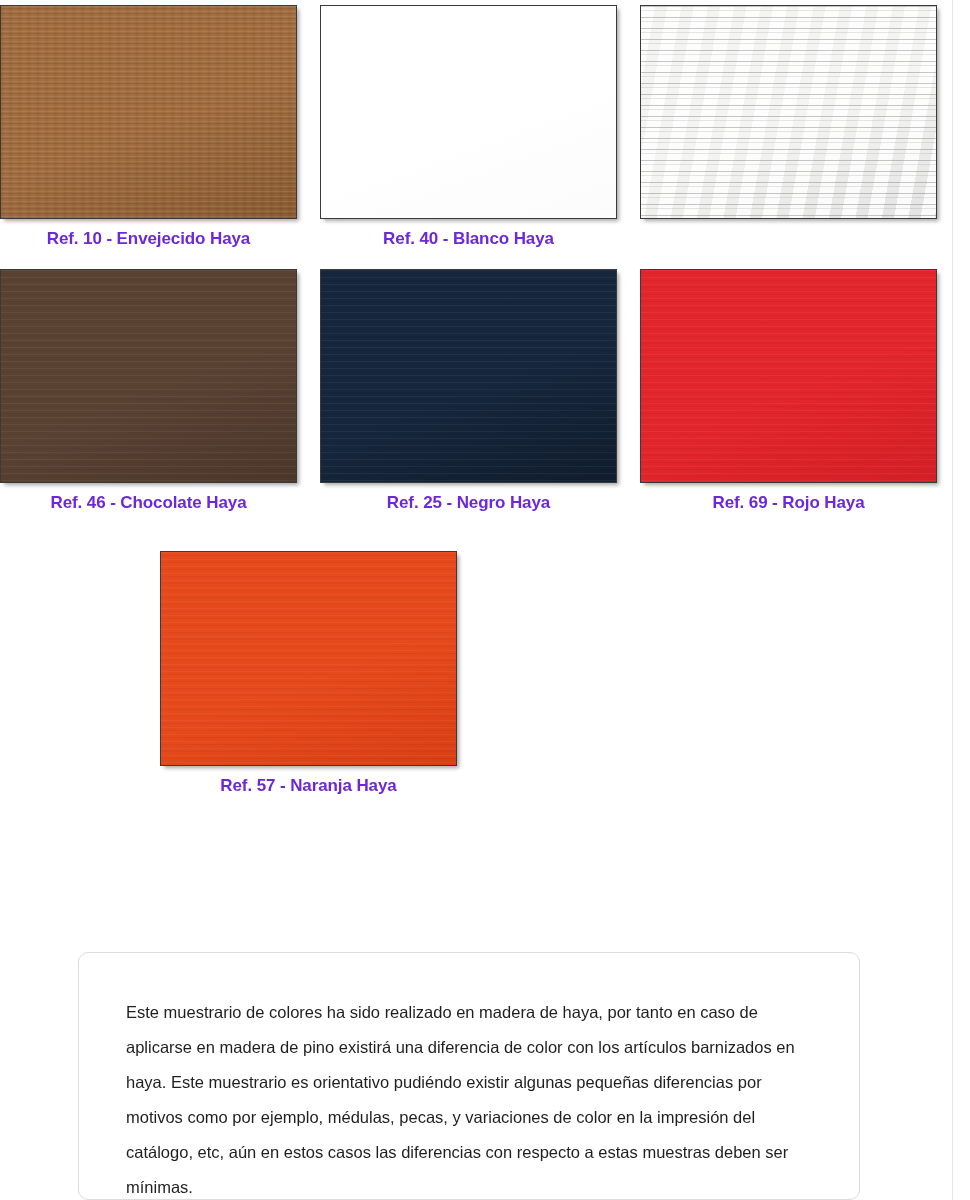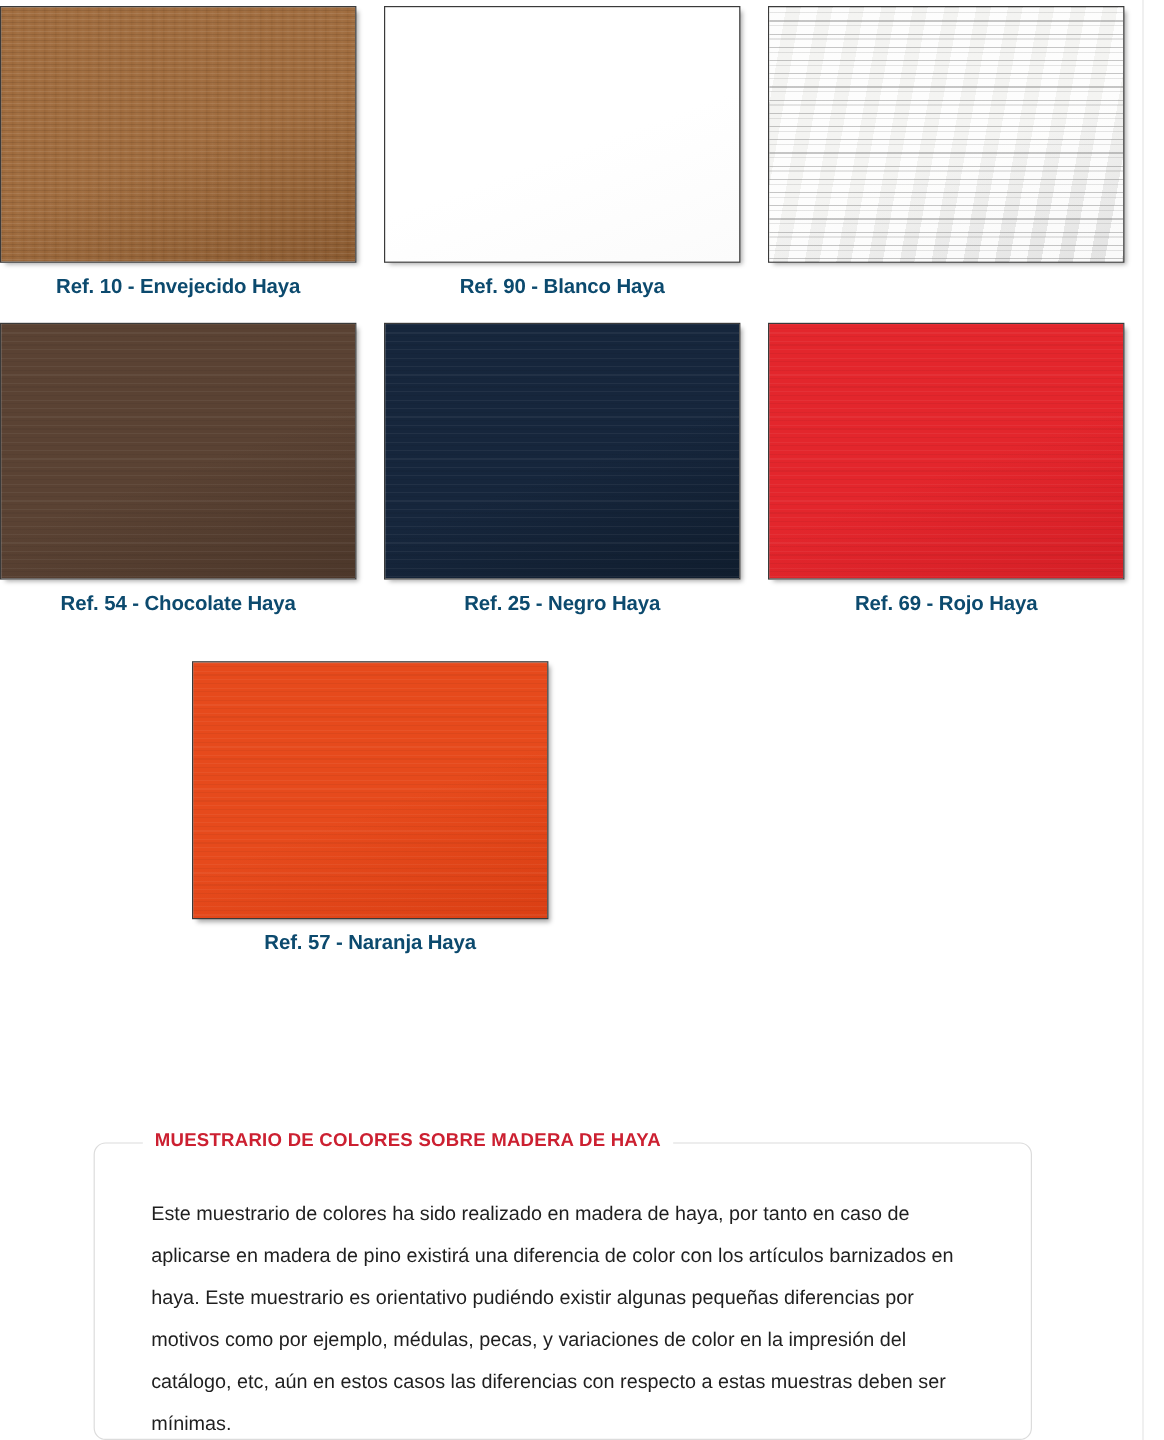--- a/index.html
+++ b/index.html
@@ -116,21 +116,21 @@
         rgba(0,0,0,0.00) 4px,
         rgba(0,0,0,0.00) 7px);
   }
   .grain.none { background-image: none; }
 
   .swatch-label {
     margin-top: 10px;
     font-size: 17px;
     font-weight: 700;
     letter-spacing: -0.1px;
-    color: #0c4a6e;
+    color: #6d28d9;
     text-align: center;
     white-space: nowrap;
   }
 
   
   .note-box {
     position: absolute;
     left: 78px;
     top: 952px;
     width: 782px;
@@ -177,38 +177,38 @@
       <div class="swatch-chip" id="chip-0-0" style="background: linear-gradient(160deg, rgb(160, 108, 62) 0%, rgb(160, 108, 62) 55%, rgb(138, 90, 48) 100%);">
         <div class="grain wood"></div>
       </div>
       <div class="swatch-label">Ref. 10 - Envejecido Haya</div>
     </div>
 
     <div class="swatch-cell">
       <div class="swatch-chip" id="chip-0-1" style="background: linear-gradient(160deg, rgb(255, 255, 255) 0%, rgb(255, 255, 255) 55%, rgb(251, 251, 251) 100%);">
         <div class="grain none"></div>
       </div>
-      <div class="swatch-label">Ref. 90 - Blanco Haya</div>
+      <div class="swatch-label">Ref. 40 - Blanco Haya</div>
     </div>
 
     <div class="swatch-cell">
       <div class="swatch-chip" id="chip-0-2" style="background: linear-gradient(160deg, rgb(242, 242, 240) 0%, rgb(242, 242, 240) 55%, rgb(222, 222, 222) 100%);">
         <div class="grain distressed"></div>
       </div>
     </div>
 
   </div>
 
   <div class="swatch-row row-2">
 
     <div class="swatch-cell">
       <div class="swatch-chip" id="chip-1-0" style="background: linear-gradient(160deg, rgb(90, 66, 51) 0%, rgb(90, 66, 51) 55%, rgb(76, 55, 42) 100%);">
         <div class="grain soft"></div>
       </div>
-      <div class="swatch-label">Ref. 54 - Chocolate Haya</div>
+      <div class="swatch-label">Ref. 46 - Chocolate Haya</div>
     </div>
 
     <div class="swatch-cell">
       <div class="swatch-chip" id="chip-1-1" style="background: linear-gradient(160deg, rgb(22, 38, 60) 0%, rgb(22, 38, 60) 55%, rgb(16, 29, 46) 100%);">
         <div class="grain soft"></div>
       </div>
       <div class="swatch-label">Ref. 25 - Negro Haya</div>
     </div>
 
     <div class="swatch-cell">
@@ -228,17 +228,14 @@
       </div>
       <div class="swatch-label">Ref. 57 - Naranja Haya</div>
     </div>
 
 
   </div>
 
 </div>
 
 <div class="note-box">
-  <div class="note-legend-wrap">
-    <div class="note-legend" style="color: rgb(204, 32, 49);">MUESTRARIO DE COLORES SOBRE MADERA DE HAYA</div>
-  </div>
   <div class="note-body">Este muestrario de colores ha sido realizado en madera de haya, por tanto en caso de aplicarse en madera de pino existirá una diferencia de color con los artículos barnizados en haya. Este muestrario es orientativo pudiéndo existir algunas pequeñas diferencias por motivos como por ejemplo, médulas, pecas, y variaciones de color en la impresión del catálogo, etc, aún en estos casos las diferencias con respecto a estas muestras deben ser mínimas.</div>
 </div>
 
 </body></html>

